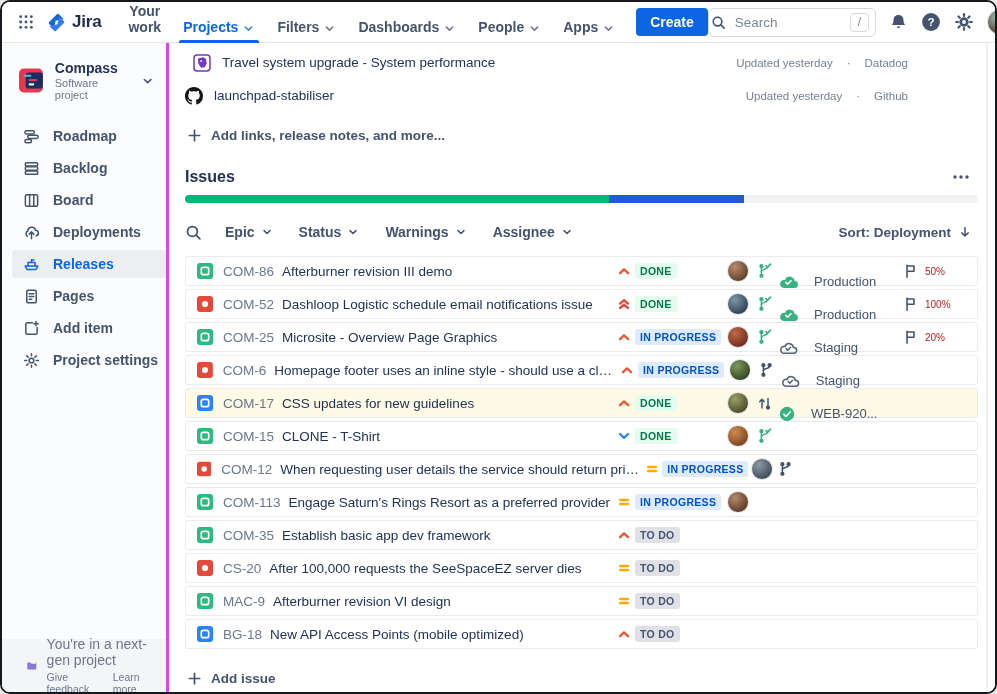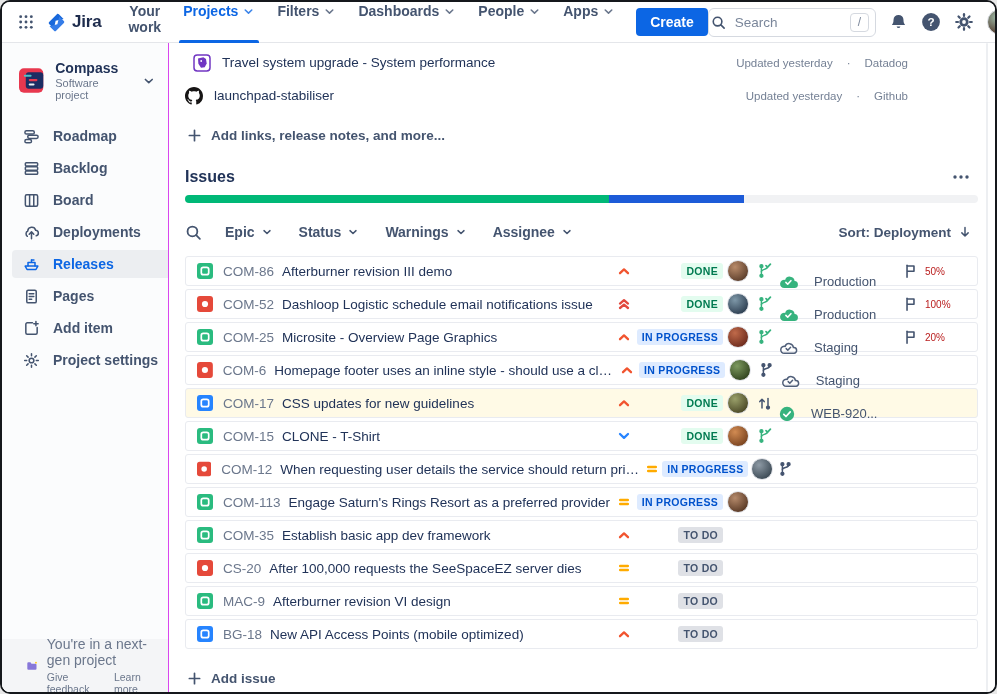--- a/index.html
+++ b/index.html
@@ -6,36 +6,36 @@
   body{width:997px;height:694px;font-family:"Liberation Sans","DejaVu Sans",sans-serif;-webkit-font-smoothing:antialiased;}
   *{box-sizing:border-box;}
   .window{width:997px;height:694px;background:#fff;border:2px solid #15181c;border-radius:10px;overflow:hidden;display:flex;flex-direction:column;}
 
   
   .navbar{height:41px;min-height:41px;display:flex;align-items:center;padding:0 14px 0 10px;border-bottom:1px solid #e4e6ea;background:#fff;}
   .nav-left{display:flex;align-items:center;height:100%;}
   .appgrid{width:28px;height:28px;display:flex;align-items:center;justify-content:center;border:none;background:none;cursor:pointer;margin-right:6px;}
   .logo{display:flex;align-items:center;gap:5px;margin-right:16px;}
   .logo-text{font-size:17px;font-weight:700;color:#1d2b4c;letter-spacing:-.2px;}
-  .nav-item{position:relative;height:41px;display:flex;align-items:flex-start;gap:4px;padding:1px 11px;font-size:14px;font-weight:600;color:#44546f;cursor:pointer;background:none;border:none;}
+  .nav-item{position:relative;height:41px;display:flex;align-items:flex-end;gap:4px;padding:8px 11px;font-size:14px;font-weight:600;color:#44546f;cursor:pointer;background:none;border:none;}
   .nav-item .caret{margin-top:2px;opacity:.8;}
   .nav-item.active{color:#0c66e4;}
   .nav-item.active::after{content:"";position:absolute;left:7px;right:7px;bottom:0;height:3px;background:#0c66e4;border-radius:2px 2px 0 0;}
   .create-btn{margin-left:10px;background:#0c66e4;color:#ffffff;font-size:14px;font-weight:600;border:none;border-radius:4px;padding:6px 14px;cursor:pointer;}
   .nav-right{margin-left:auto;display:flex;align-items:center;gap:13px;}
   .searchbox{display:flex;align-items:center;gap:7px;width:168px;height:29px;border:1.5px solid #d5d9e0;border-radius:6px;padding:0 6px 0 2px;background:#fff;}
   .searchbox input{border:none;outline:none;flex:1;min-width:0;font-size:13.5px;color:#44546f;font-family:inherit;background:transparent;}
   .searchbox input::placeholder{color:#7a869a;}
   .slash-hint{width:19px;height:19px;border:1px solid #d5d9e0;border-radius:4px;display:flex;align-items:center;justify-content:center;font-size:12px;color:#7a869a;}
   .iconbtn{border:none;background:none;padding:0;display:flex;align-items:center;justify-content:center;cursor:pointer;}
   .avatar-top{width:26px;height:26px;border-radius:50%;background:radial-gradient(circle at 35% 30%,#9db9a6,#51392c 75%);border:1px solid #d9dde3;cursor:pointer;}
 
   
   .shell{flex:1;display:flex;min-height:0;}
-  .sidebar{width:167px;min-width:167px;background:#fbfcfd;border-right:1px solid #d946ef;display:flex;flex-direction:column;position:relative;}
+  .sidebar{width:167px;min-width:167px;background:#fbfcfd;border-right:3px solid #d946ef;display:flex;flex-direction:column;position:relative;}
   .project{display:flex;align-items:center;gap:10px;padding:17px 12px 15px 17px;cursor:pointer;}
   .project-name{font-size:14px;font-weight:700;color:#213358;line-height:1.15;}
   .project-type{font-size:11px;color:#6b778c;margin-top:1px;}
   .project .caret{margin-left:auto;color:#44546f;}
   .side-nav{display:flex;flex-direction:column;gap:4px;padding-top:6px;}
   .side-item{display:flex;align-items:center;gap:13px;height:28px;padding-left:21px;font-size:14px;font-weight:600;color:#44546f;cursor:pointer;border:none;background:none;text-align:left;}
   .side-item.selected{background:#eceef1;border-radius:4px 0 0 4px;margin-left:10px;padding-left:11px;color:#0c66e4;}
   .sidebar-footer{position:absolute;bottom:0;left:0;right:0;height:53px;background:#f4f5f7;display:flex;align-items:center;gap:9px;padding:0 10px 0 24px;}
   .sf-line1{font-size:14px;color:#6b778c;margin-bottom:3px;}
   .sf-links{display:flex;gap:12px;font-size:10.5px;color:#6b778c;}
@@ -62,21 +62,21 @@
   .sort-btn{margin-left:auto;display:flex;align-items:center;gap:7px;font-size:13.5px;font-weight:600;color:#44546f;background:none;border:none;cursor:pointer;}
 
   .issue-list{margin-top:9px;display:flex;flex-direction:column;gap:3px;}
   .issue-row{display:flex;align-items:center;height:30px;border:1px solid #e9ebf0;border-radius:3px;background:#fff;padding:0 10px 0 11px;cursor:pointer;}
   .issue-row.hl{background:#fffae6;}
   .ikey{font-size:13.5px;color:#6b778c;margin:0 2px 0 10px;white-space:nowrap;}
   .ititle{font-size:13.5px;color:#213358;margin-left:6px;white-space:nowrap;overflow:hidden;text-overflow:ellipsis;}
   .rgap{flex:1;}
   .col{display:flex;align-items:center;}
   .c-prio{width:22px;justify-content:center;}
-  .c-status{width:88px;justify-content:flex-end;}
+  .c-status{width:88px;justify-content:flex-start;}
   .c-avatar{width:30px;justify-content:center;}
   .c-branch{width:24px;justify-content:center;}
   .c-env{width:124px;gap:16px;padding-left:2px;margin-top:21px;}
   .c-flag{width:66px;gap:7px;padding-left:2px;}
   .env-label{font-size:13px;color:#44546f;}
   .flag-label{font-size:10px;color:#b91c1c;}
   .badge{font-size:10.5px;font-weight:700;letter-spacing:.3px;padding:2px 5px;border-radius:3px;white-space:nowrap;}
   .row-avatar{width:22px;height:22px;border-radius:50%;border:1px solid #e2e4e9;}
   .add-issue{display:flex;align-items:center;gap:9px;margin-top:17px;height:24px;font-size:13.5px;font-weight:600;color:#44546f;background:none;border:none;cursor:pointer;padding:0 0 0 2px;}
 </style>

